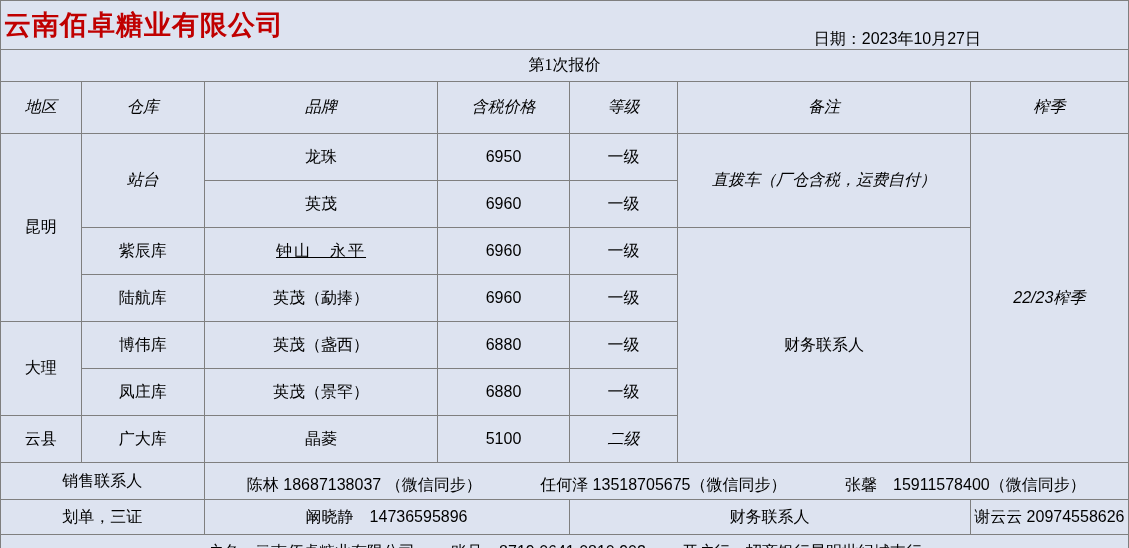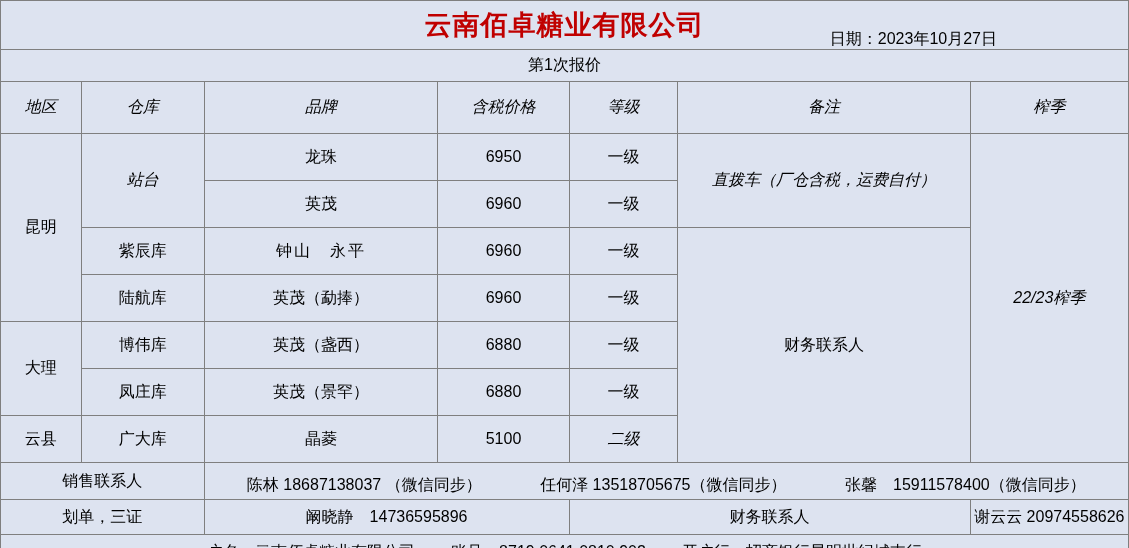--- a/index.html
+++ b/index.html
@@ -34,41 +34,42 @@
     background: #dde3f0;
   }
   .title-cell {
     height: 44px;
     position: relative;
     border-left: 1px solid #7f7f7f;
   }
   .title-inner {
     display: flex;
     align-items: center;
-    justify-content: center;
+    justify-content: flex-start;
     position: relative;
     height: 100%;
   }
   .company-title {
     color: #c00000;
     font-weight: bold;
     font-size: 27px;
     letter-spacing: 1px;
     font-family: "Liberation Serif", serif;
   }
   .date-text {
     position: absolute;
-    right: 128px;
+    right: 144px;
     font-size: 16px;
     color: #000000;
     margin-top: 28px;
   }
   .subtitle-cell {
     height: 27px;
     font-size: 15px;
+    font-family: Liberation Serif, serif;
   }
   .header-row td {
     height: 47px;
     font-size: 17px;
     font-weight: normal;
     font-style: italic;
   }
   .red {
     color: #ff0000;
     font-style: italic;
@@ -98,20 +99,21 @@
     font-size: 15px;
   }
   .acct-line {
     display: flex;
     justify-content: center;
     gap: 36px;
     align-items: center;
   }
   .brand-sub {
     letter-spacing: 2px;
+    text-decoration: underline;
   }
 </style>
 </head>
 <body>
 
 <div class="sheet">
   <table class="price">
     <colgroup>
       <col style="width:80px">
       <col style="width:122px">

